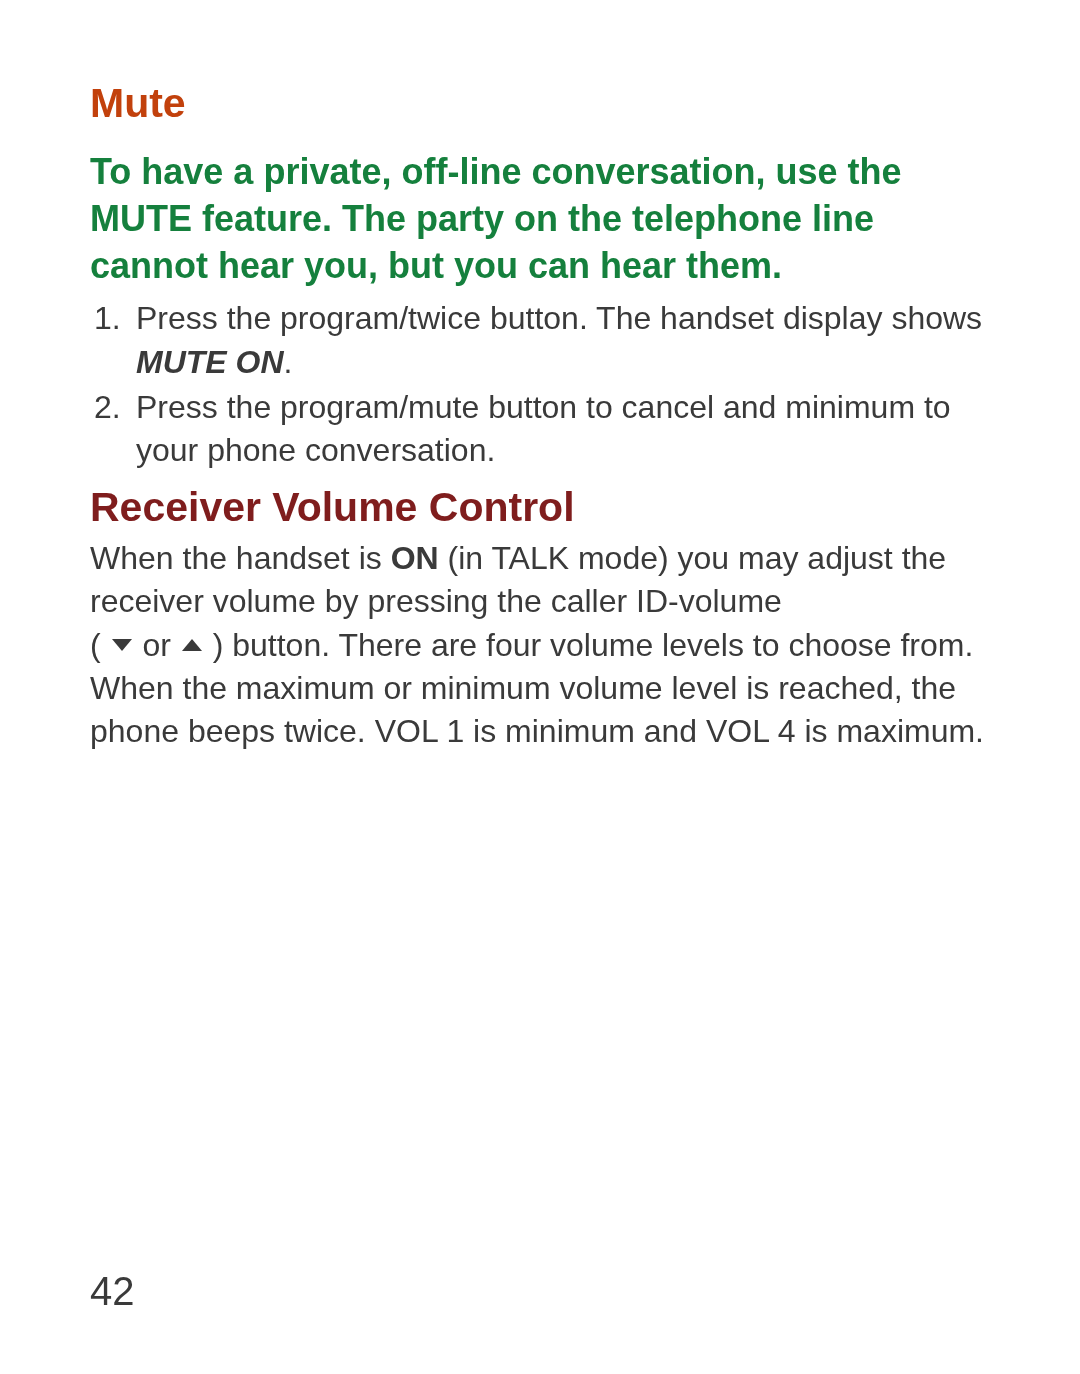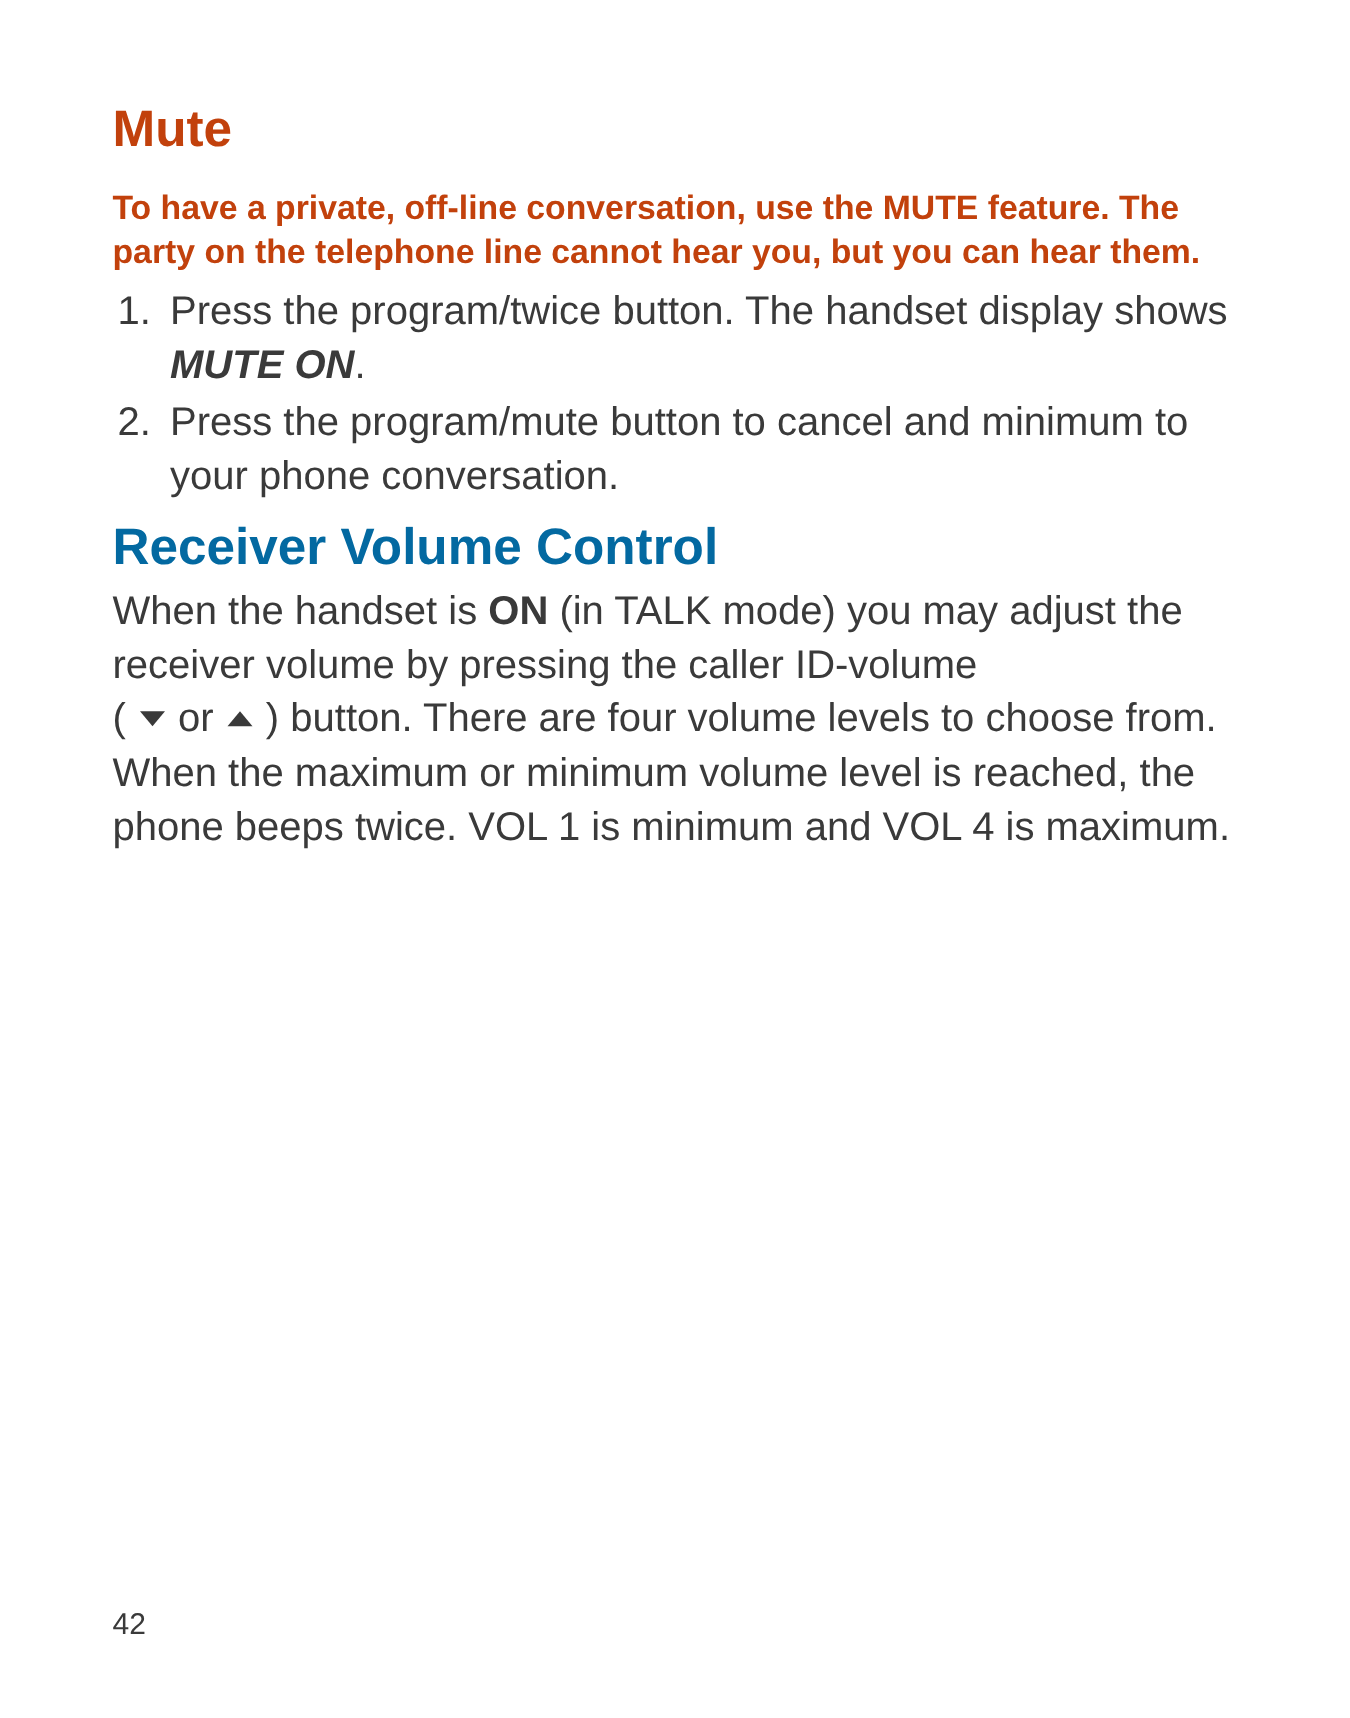--- a/index.html
+++ b/index.html
@@ -16,25 +16,25 @@
       padding: 80px 90px 50px 90px;
       position: relative;
     }
     .heading {
       font-size: 41px;
       font-weight: bold;
       margin-bottom: 22px;
       color: #c2410c;
     }
     .intro-bold {
-      font-size: 27px;
+      font-size: 36px;
       font-weight: bold;
       line-height: 1.3;
       margin-bottom: 8px;
-      color: #c2410c;
+      color: #15803d;
     }
     .list {
       list-style: none;
       counter-reset: item;
       margin-bottom: 12px;
     }
     .list-item {
       counter-increment: item;
       font-size: 32px;
       line-height: 1.35;
@@ -79,28 +79,28 @@
       border-left: 10px solid transparent;
       border-right: 10px solid transparent;
       border-bottom: 12px solid #3a3a3a;
       vertical-align: middle;
       margin: 0 2px 4px 2px;
     }
     .page-number {
       position: absolute;
       bottom: 60px;
       left: 90px;
-      font-size: 24px;
+      font-size: 40px;
       color: #3a3a3a;
     }
     .heading-2 {
       font-size: 41px;
       font-weight: bold;
       margin-bottom: 6px;
-      color: #0369a1;
+      color: #7f1d1d;
     }
   </style>
 </head>
 <body>
 
 <h2 class="heading">Mute</h2>
 
 <p class="intro-bold">To have a private, off-line conversation, use the MUTE feature. The party on the telephone line cannot hear you, but you can hear them.</p>
 
 <ol class="list">

